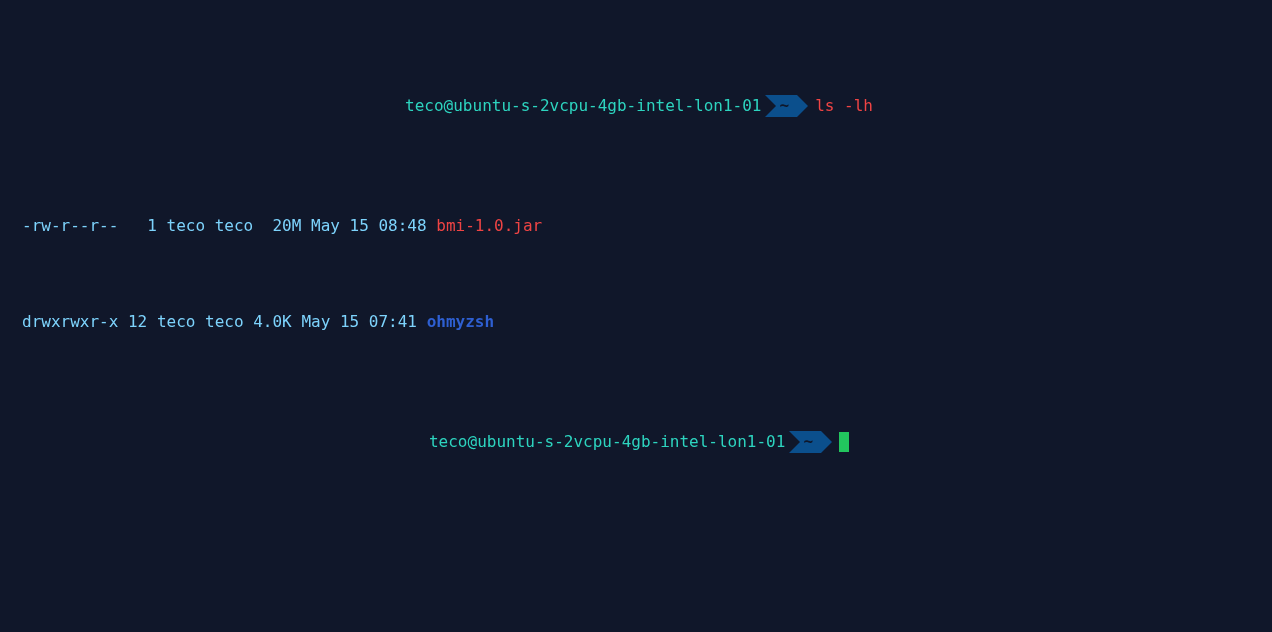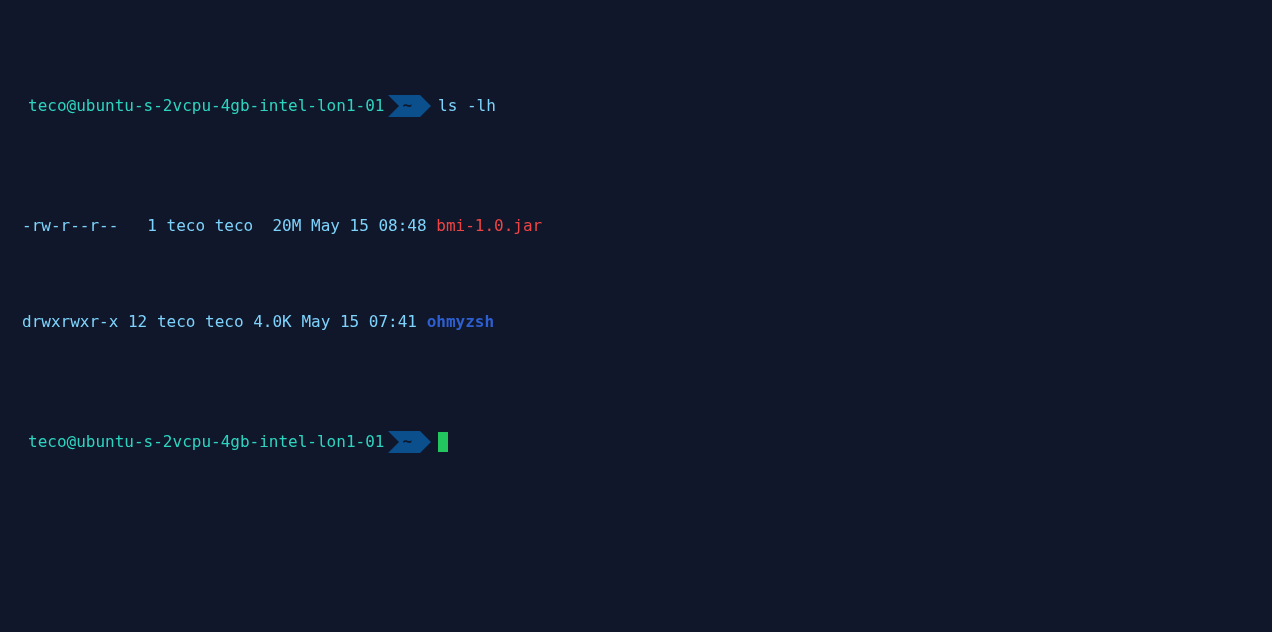--- a/index.html
+++ b/index.html
@@ -14,20 +14,21 @@
       overflow: hidden;
     }
     .terminal {
       padding: 22px;
       white-space: pre;
     }
     .prompt-line {
       display: flex;
       align-items: center;
       height: 24px;
+      justify-content: center;
     }
     .user-host {
       color: #2dd4bf;
     }
     .arrow-segment {
       display: inline-flex;
       align-items: center;
       height: 22px;
       position: relative;
       margin-left: 4px;
@@ -56,21 +57,21 @@
       position: absolute;
       right: -11px;
       top: 0;
       width: 0; height: 0;
       border-top: 11px solid transparent;
       border-bottom: 11px solid transparent;
       border-left: 11px solid #0b4f8c;
     }
     .cwd-tilde { color: #0f172a; font-weight: bold; }
     .cmd {
-      color: #7dd3fc;
+      color: #ef4444;
       margin-left: 18px;
     }
     .output-line {
       color: #7dd3fc;
       white-space: pre;
     }
     .file-red { color: #ef4444; font-weight: normal; }
     .file-blue { color: #2e5fd1; font-weight: bold; margin-top: 8px; }
     .blurred {
       color: #2e5fd1;

